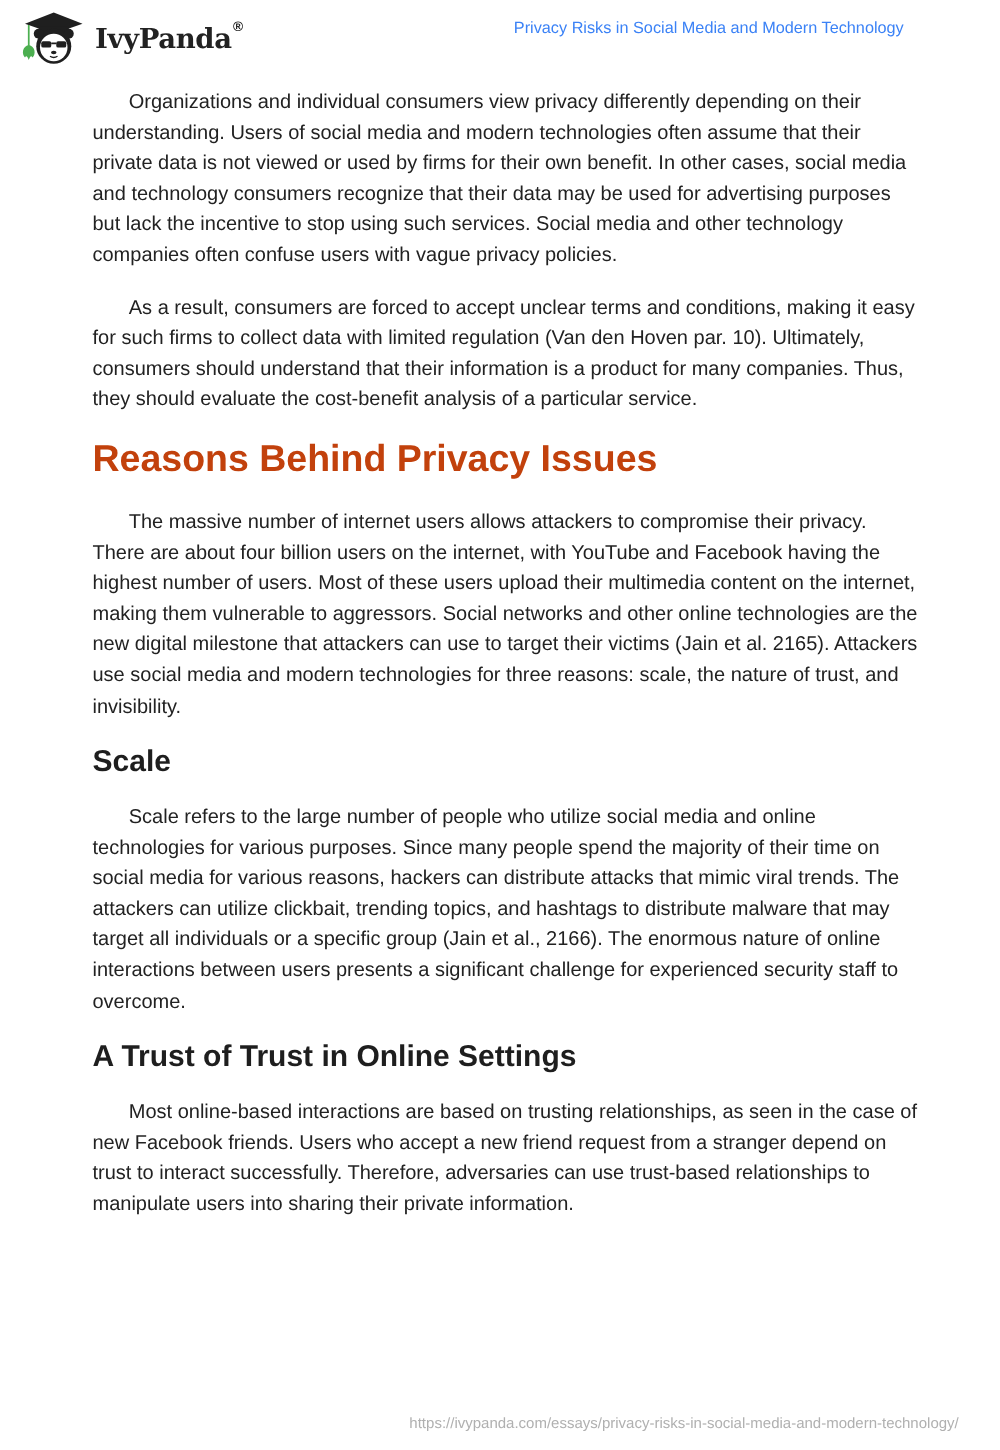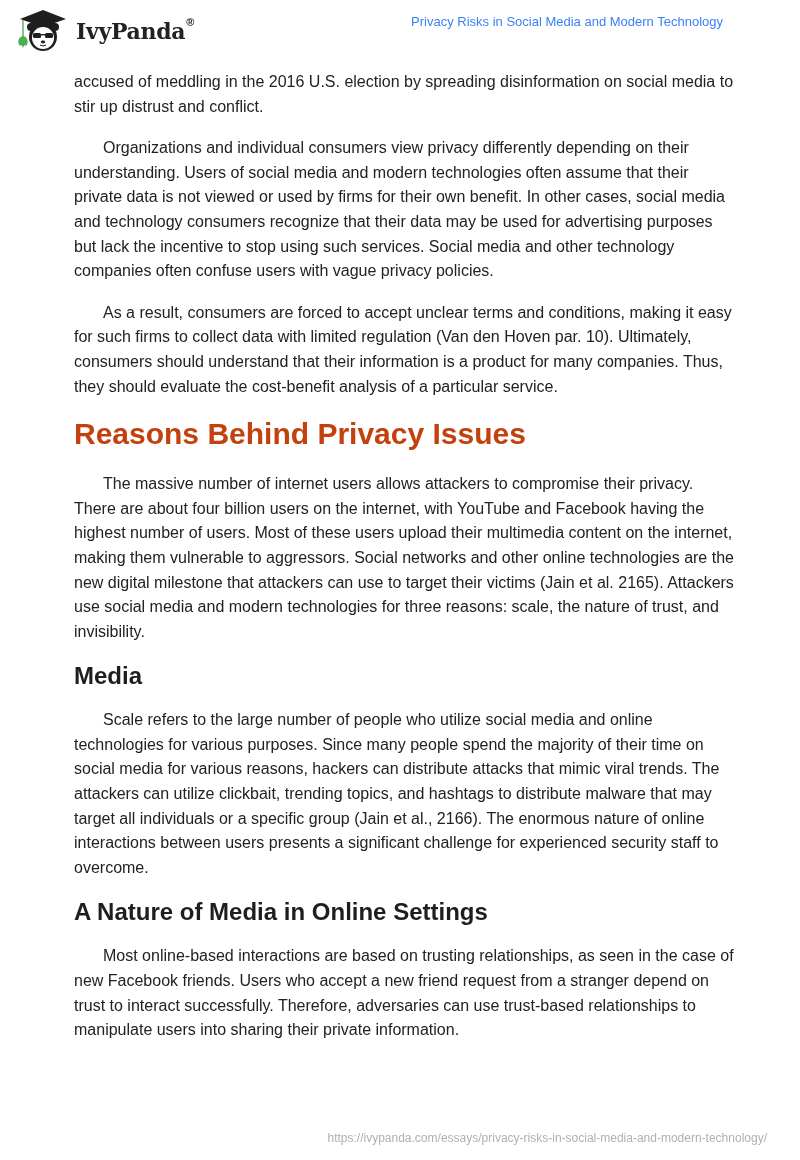--- a/index.html
+++ b/index.html
@@ -122,24 +122,23 @@
 
       <ellipse cx="29" cy="35" rx="2.2" ry="1.4" fill="#1f1f1f"></ellipse>
       <path d="M26,38 Q29,40 32,38" stroke="#1f1f1f" stroke-width="1" fill="none"></path>
     </svg>
     <span class="logo-text"><span>IvyPanda</span><span class="logo-reg">®</span></span>
   </div>
   <div class="header-title">Privacy Risks in Social Media and Modern Technology</div>
 </header>
 
 <main class="content">
-  <p class="body">accused of meddling in the 2016 U.S. election by spreading disinformation on social media to stir up distrust and conflict.</p>
   <p class="body indent">Organizations and individual consumers view privacy differently depending on their understanding. Users of social media and modern technologies often assume that their private data is not viewed or used by firms for their own benefit. In other cases, social media and technology consumers recognize that their data may be used for advertising purposes but lack the incentive to stop using such services. Social media and other technology companies often confuse users with vague privacy policies.</p>
   <p class="body indent">As a result, consumers are forced to accept unclear terms and conditions, making it easy for such firms to collect data with limited regulation (Van den Hoven par. 10). Ultimately, consumers should understand that their information is a product for many companies. Thus, they should evaluate the cost-benefit analysis of a particular service.</p>
   <h2 class="h-large">Reasons Behind Privacy Issues</h2>
   <p class="body indent">The massive number of internet users allows attackers to compromise their privacy. There are about four billion users on the internet, with YouTube and Facebook having the highest number of users. Most of these users upload their multimedia content on the internet, making them vulnerable to aggressors. Social networks and other online technologies are the new digital milestone that attackers can use to target their victims (Jain et al. 2165). Attackers use social media and modern technologies for three reasons: scale, the nature of trust, and invisibility.</p>
-  <h3 class="h-medium">Media</h3>
+  <h3 class="h-medium">Scale</h3>
   <p class="body indent">Scale refers to the large number of people who utilize social media and online technologies for various purposes. Since many people spend the majority of their time on social media for various reasons, hackers can distribute attacks that mimic viral trends. The attackers can utilize clickbait, trending topics, and hashtags to distribute malware that may target all individuals or a specific group (Jain et al., 2166). The enormous nature of online interactions between users presents a significant challenge for experienced security staff to overcome.</p>
-  <h3 class="h-medium">A Nature of Media in Online Settings</h3>
+  <h3 class="h-medium">A Trust of Trust in Online Settings</h3>
   <p class="body indent">Most online-based interactions are based on trusting relationships, as seen in the case of new Facebook friends. Users who accept a new friend request from a stranger depend on trust to interact successfully. Therefore, adversaries can use trust-based relationships to manipulate users into sharing their private information.</p>
 </main>
 
 <div class="footer-url">https://ivypanda.com/essays/privacy-risks-in-social-media-and-modern-technology/</div>
 
 </body></html>

